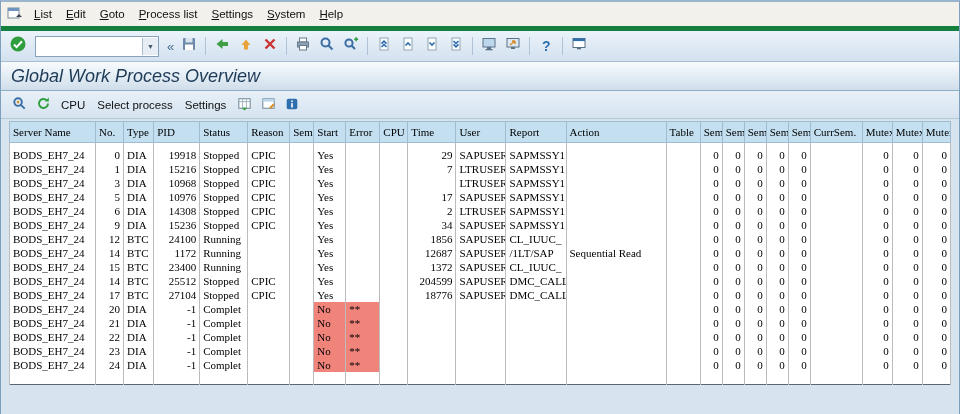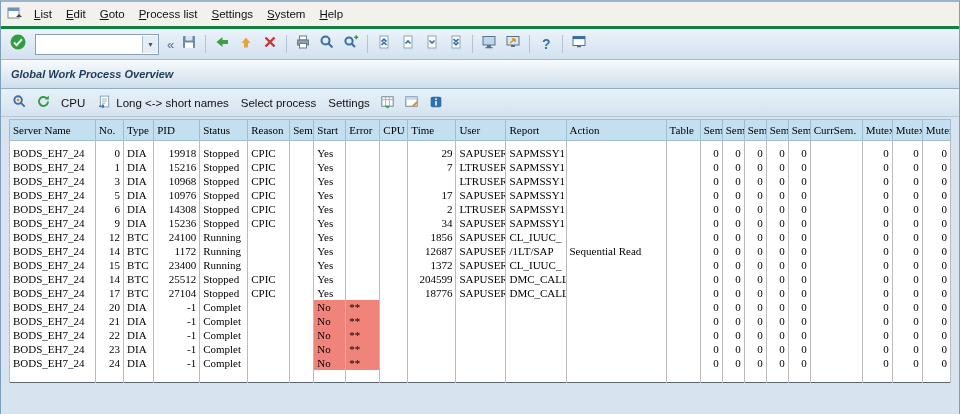--- a/index.html
+++ b/index.html
@@ -1,34 +1,34 @@
 <!DOCTYPE html>
 <html style="--neg: #f0837a; --hdr: #c3dff0;"><head>
 <meta charset="utf-8">
 <style>
   html,body{margin:0;padding:0;}
   body{width:960px;height:414px;overflow:hidden;background:#d7e3ee;font-family:"Liberation Sans",sans-serif;-webkit-font-smoothing:antialiased;}
   .window{width:960px;height:414px;border-top:2px solid #9ab5cc;border-left:1px solid #7fa0bd;border-right:1px solid #7fa0bd;box-sizing:border-box;display:flex;flex-direction:column;}
   
-  .menubar{height:24px;background:#f2f1ec;border-bottom:3px solid #15803d;display:flex;align-items:center;padding:0 6px;font-size:11.5px;color:#111;flex:0 0 auto;}
+  .menubar{height:24px;background:#f2f1ec;border-bottom:5px solid #15803d;display:flex;align-items:center;padding:0 6px;font-size:11.5px;color:#111;flex:0 0 auto;}
   .menu-item{display:inline-block;padding:2px 7px;cursor:default;}
   .menu-item::first-letter{text-decoration:underline;}
   .ctrlicon{margin-right:4px;display:flex;align-items:center;}
   
   .toolbar{height:30px;background:linear-gradient(#ecf3fa,#d2e1ef);border-bottom:1px solid #aabdd0;display:flex;align-items:center;padding:0 5px;flex:0 0 auto;}
   .tb-btn{width:22px;height:22px;display:flex;align-items:center;justify-content:center;border-radius:3px;margin:0 1px;}
   .sep{width:1px;height:18px;background:#b0c2d4;margin:0 4px;}
   .cmd{display:flex;align-items:center;height:19px;border:1px solid #88a1b8;background:#fff;margin:0 5px;}
   .cmd input{border:none;outline:none;width:100px;height:16px;font-size:11px;padding:0 3px;font-family:"Liberation Sans",sans-serif;}
   .cmd .dd{width:15px;height:17px;background:#e6edf4;border-left:1px solid #a9bccb;font-size:7px;color:#456;display:flex;align-items:center;justify-content:center;}
   .chev{font-size:13px;color:#4a6d92;padding:0 3px;}
   .qmark{font-weight:bold;color:#2f6fae;font-size:14px;}
   
   .titlebar{height:28px;background:linear-gradient(#f8fbfd,#cfdeeb);border-bottom:1px solid #8fadc4;display:flex;align-items:center;padding:0 10px;flex:0 0 auto;}
-  .titlebar h1{font-size:11px;font-style:italic;font-weight:bold;color:#1d3a57;margin:0;}
+  .titlebar h1{font-size:18px;font-style:italic;font-weight:normal;color:#1d3a57;margin:0;}
   
   .apptoolbar{height:27px;background:linear-gradient(#e8f0f8,#d5e3ef);border-bottom:1px solid #b5c8d8;display:flex;align-items:center;padding:0 6px;font-size:11.5px;color:#111;flex:0 0 auto;}
   .app-btn{display:flex;align-items:center;gap:4px;padding:2px 6px;border-radius:2px;white-space:nowrap;}
   
   .sortline{font-family:"DejaVu Sans Mono","Liberation Mono",monospace;font-size:11px;padding:9px 0 0 12px;height:17px;color:#000;flex:0 0 auto;}
   .listarea{flex:1 1 auto;padding:2px 8px 0 8px;}
   table{border-collapse:collapse;table-layout:fixed;background:#fff;font-family:Liberation Serif, serif;font-size:11px;border:1px solid #5a6670;width:942px;}
   th{background:var(--hdr,#c3dff0);border:1px solid #9ebdd0;font-weight:normal;text-align:left;height:20px;padding:0 3px;white-space:nowrap;overflow:hidden;}
   td{border-left:1px solid #bcbcbc;border-right:1px solid #bcbcbc;padding:0 3px;height:14px;line-height:14px;white-space:nowrap;overflow:hidden;}
   tr.topfill td{height:5px;}
@@ -183,28 +183,20 @@
           </svg></span>
     </span>
     <span class="tb-btn">
       <span><svg width="17" height="17" viewBox="0 0 18 18">
             <path d="M13.8 9a4.8 4.8 0 1 1-1.4-3.4" stroke="#2e9e3e" stroke-width="2" fill="none"></path>
             <path d="M14.6 2.6v4.2h-4.2z" fill="#2e9e3e"></path>
           </svg></span>
     </span>
     <span class="app-btn">
       <span>CPU</span>
-    </span>
-    <span class="app-btn">
-      <span><svg width="15" height="15" viewBox="0 0 18 18">
-            <rect x="4" y="2.5" width="10" height="13" fill="#fff" stroke="#7a93a8"></rect>
-            <path d="M6 6h6M6 8.5h6M6 11h4" stroke="#9ab0c2" stroke-width="1.2"></path>
-            <path d="M2.5 14.5h6m0 0l-2-2m2 2l-2 2" stroke="#2f6fae" stroke-width="1.3" fill="none"></path>
-          </svg></span>
-      <span>Long &lt;-&gt; short names</span>
     </span>
     <span class="app-btn">
       <span>Select process</span>
     </span>
     <span class="app-btn">
       <span>Settings</span>
     </span>
     <span class="tb-btn">
       <span><svg width="17" height="17" viewBox="0 0 18 18">
             <rect x="3" y="4" width="12" height="10" fill="#fff" stroke="#66808f"></rect>

